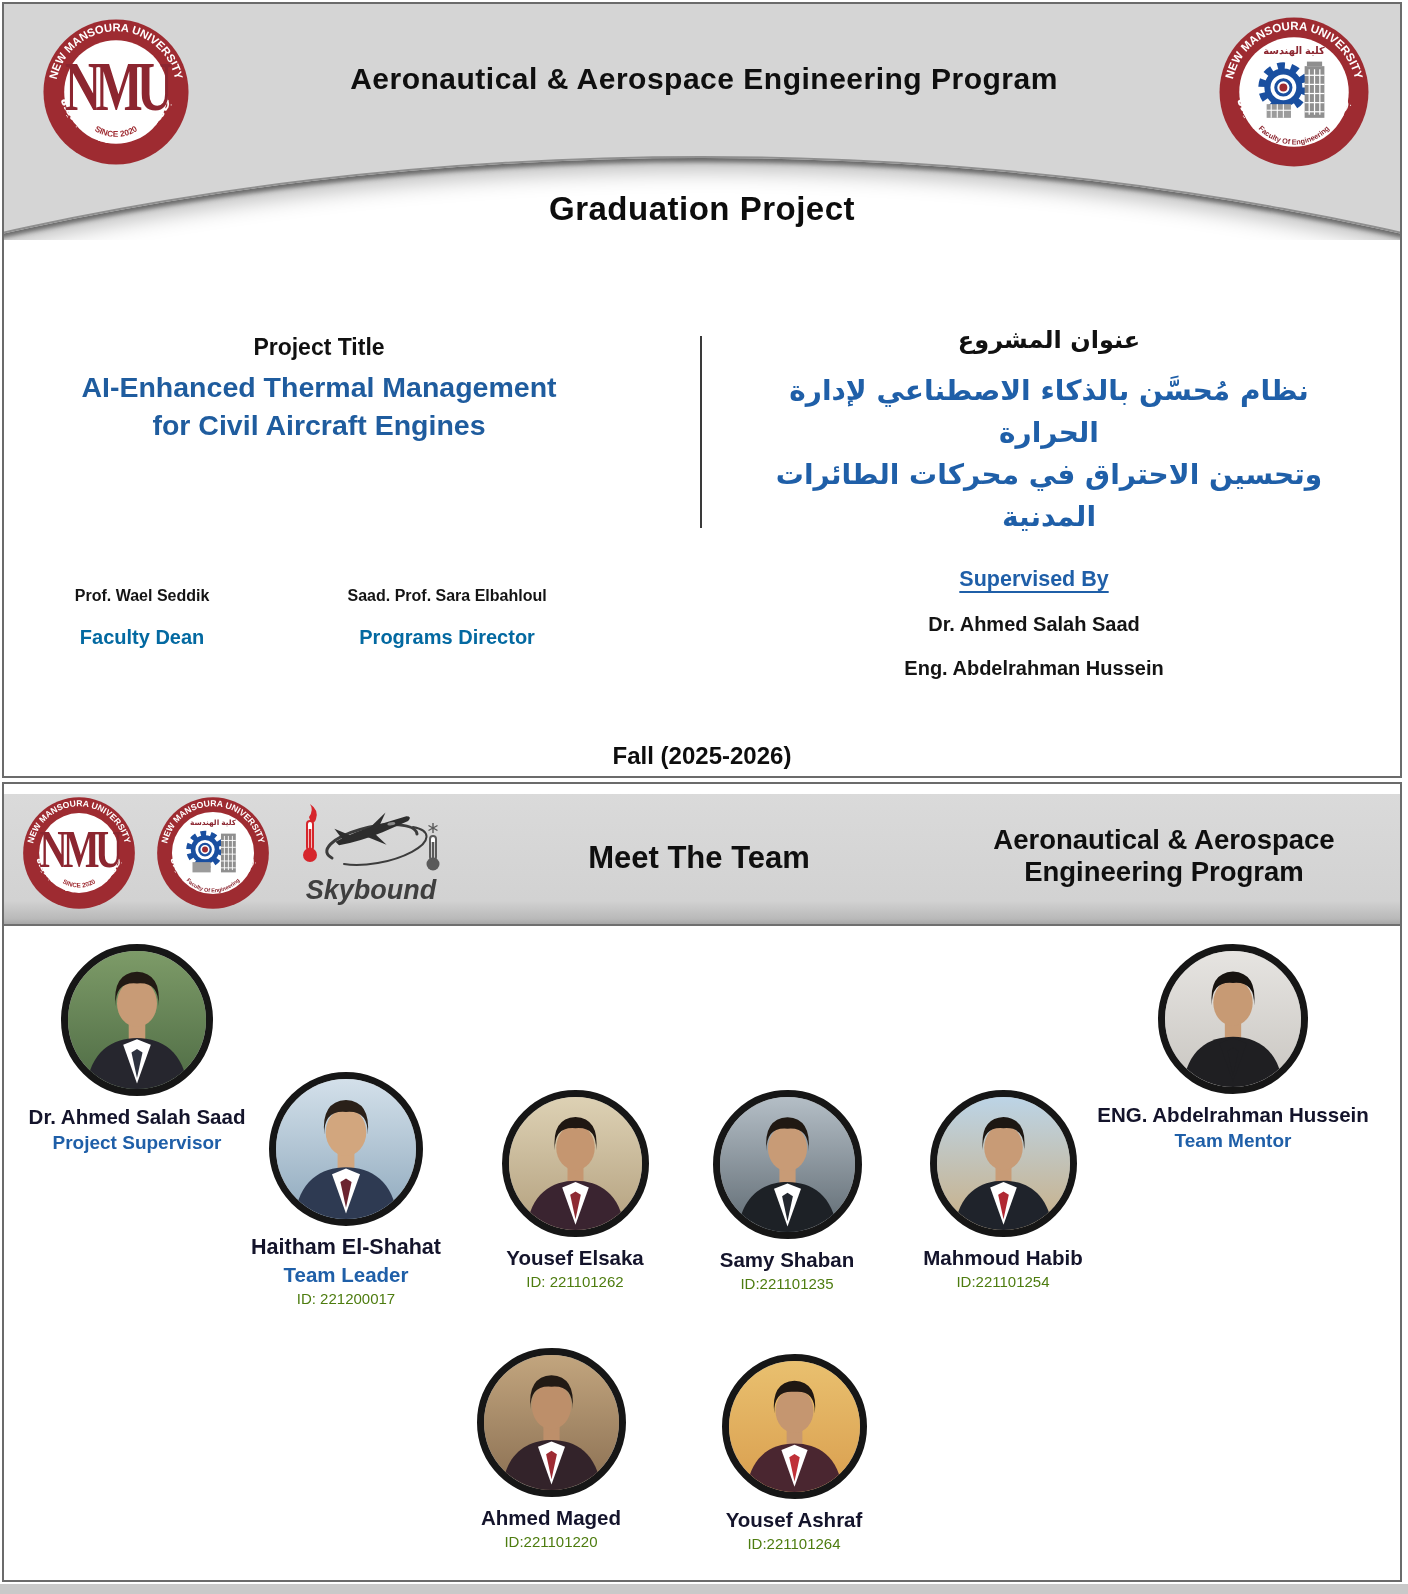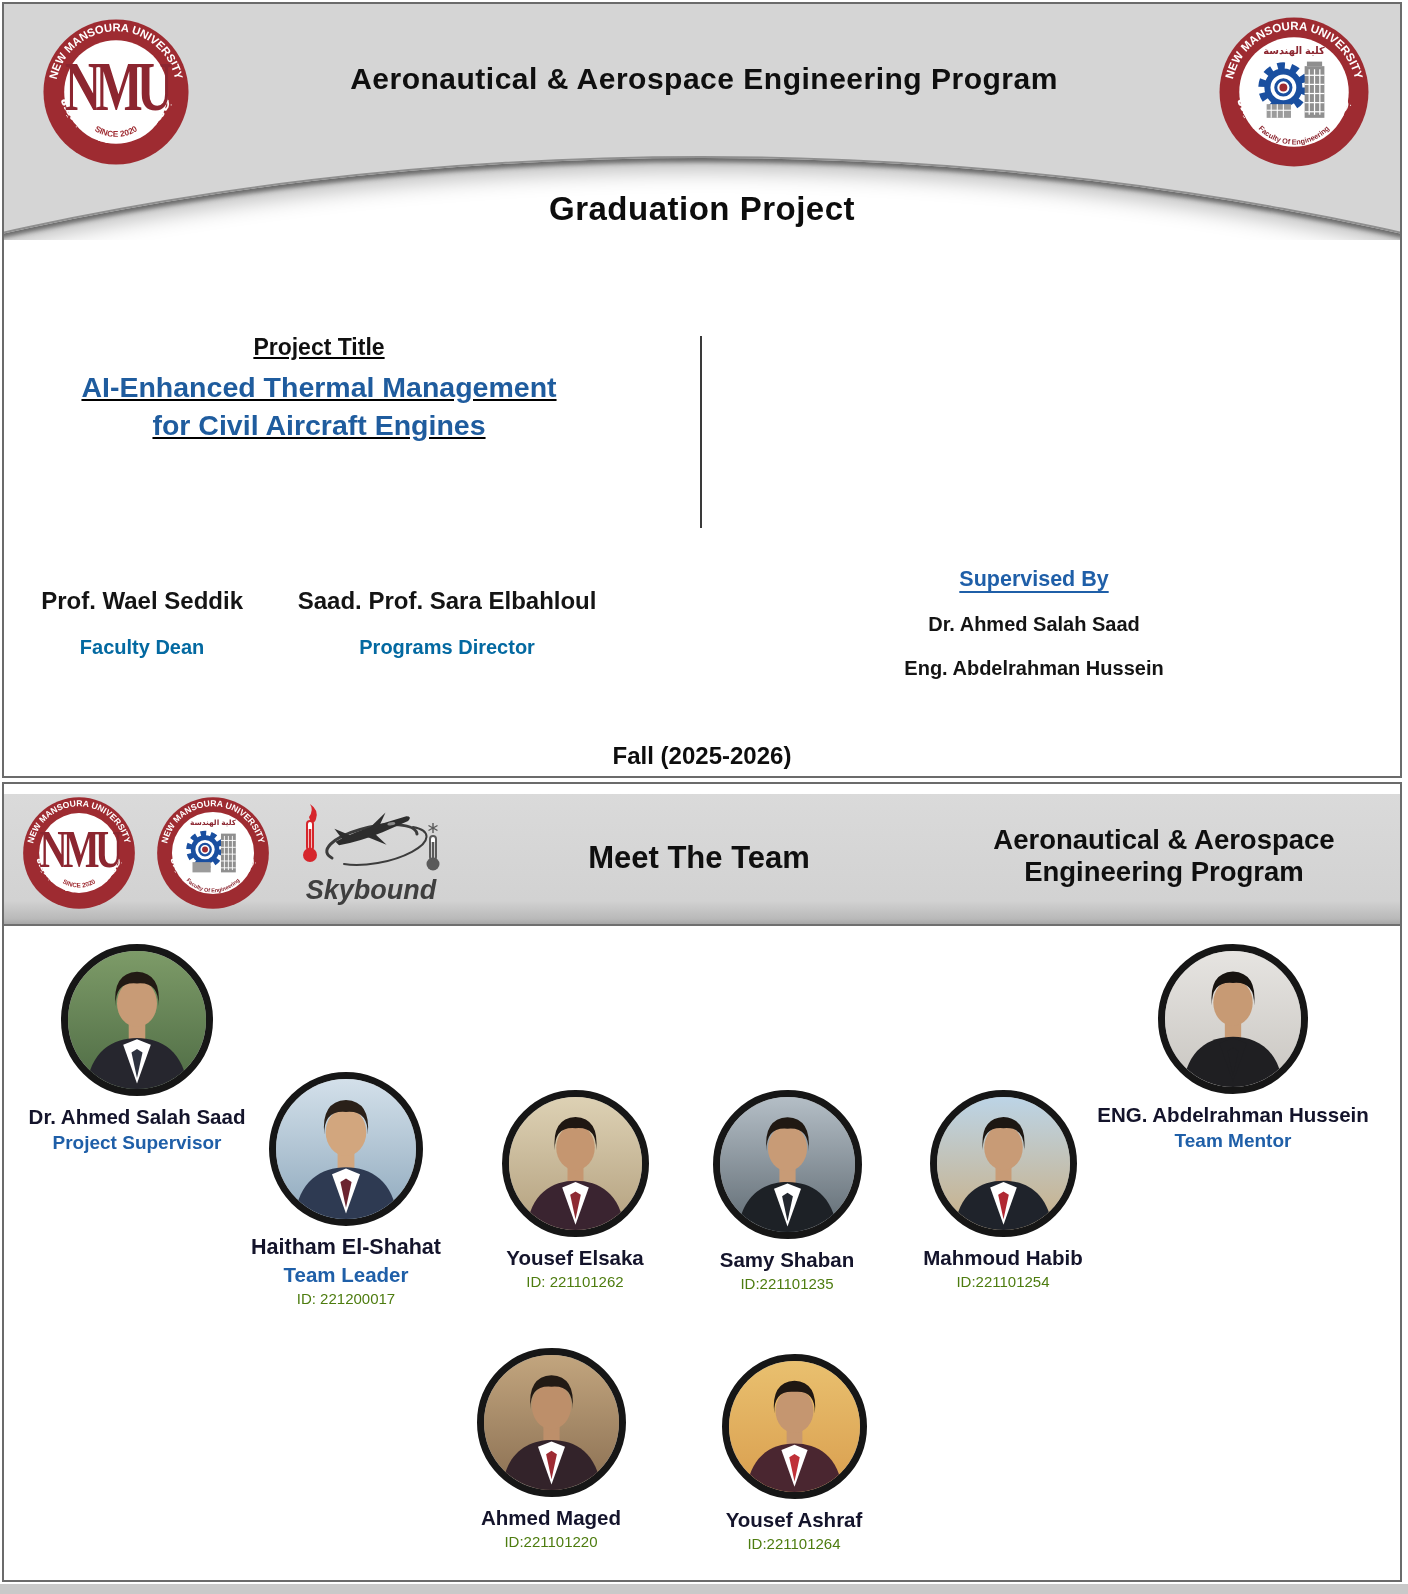--- a/index.html
+++ b/index.html
@@ -23,35 +23,35 @@
   }
   .program-title1{position:absolute;top:58px;left:200px;width:1000px;text-align:center;
     font-size:30px;font-weight:bold;color:#0f0f0f;letter-spacing:.5px;z-index:3;}
   .grad-title{position:absolute;top:186px;left:0;width:100%;text-align:center;
     font-size:33px;font-weight:bold;color:#0d0d0d;z-index:3;letter-spacing:.5px;}
   .logo-box{position:absolute;z-index:4;}
   #logo-u1{top:14px;left:38px;width:148px;height:148px;}
   #logo-f1{top:12px;right:30px;width:152px;height:152px;}
 
   
-  .col-left{position:absolute;top:330px;left:20px;width:590px;text-align:center;text-decoration:underline;}
+  .col-left{position:absolute;top:330px;left:20px;width:590px;text-align:center;}
   .col-right{position:absolute;top:322px;left:740px;width:610px;text-align:center;direction:rtl;}
   .pt-label{font-size:23px;font-weight:bold;color:#111;}
   .pt-label-ar{font-size:24px;font-weight:bold;color:#111;font-family:"DejaVu Sans",sans-serif;}
   .pt-title{margin-top:8px;font-size:28.5px;font-weight:bold;color:#1f5c9e;line-height:1.32;}
   .pt-title-ar{margin-top:16px;font-size:28px;font-weight:bold;color:#1f5fa8;line-height:1.5;font-family:"DejaVu Sans",sans-serif;}
   .v-divider{position:absolute;left:696px;top:332px;height:192px;width:2px;background:#3a3a3a;}
   .lead-block{position:absolute;top:563px;text-align:center;}
   #lead-left{left:10px;width:610px;}
   #lead-right{left:730px;width:600px;}
   .lead-heading{font-size:21.5px;font-weight:bold;color:#1f5fa8;text-decoration:underline;text-underline-offset:5px;}
   .lead-row{display:flex;margin-top:20px;}
   .lead-col1{width:42%;}
   .lead-col2{width:58%;}
-  .lead-name{font-size:24px;font-weight:bold;color:#141414;}
+  .lead-name{font-size:16px;font-weight:bold;color:#141414;}
   .lead-role{margin-top:21px;font-size:20px;font-weight:bold;color:#0369a1;}
   .sup-name{margin-top:21px;font-size:20px;font-weight:bold;color:#141414;}
   .term{position:absolute;top:738px;left:0;width:100%;text-align:center;font-size:24px;font-weight:bold;color:#0d0d0d;}
 
   
   .s2-header{position:absolute;top:10px;left:0;right:0;height:130px;
     background:linear-gradient(#dadada,#d2d2d2 82%,#b9b9b9 96%,#a7a7a7);
     border-bottom:2px solid #6f6f6f;}
   #logo-u2{top:12px;left:18px;width:114px;height:114px;}
   #logo-f2{top:12px;left:152px;width:114px;height:114px;}
@@ -140,20 +140,28 @@
   <div class="col-left">
     <div class="pt-label">Project Title</div>
     <div class="pt-title">
       <div>AI-Enhanced Thermal Management</div>
       <div>for Civil Aircraft Engines</div>
     </div>
   </div>
 
   <div class="v-divider"></div>
 
+  <div class="col-right">
+    <div class="pt-label-ar">عنوان   المشروع</div>
+    <div class="pt-title-ar">
+      <div>نظام مُحسَّن بالذكاء الاصطناعي لإدارة الحرارة</div>
+      <div>وتحسين الاحتراق في محركات الطائرات</div>
+      <div>المدنية</div>
+    </div>
+  </div>
 
   <div class="lead-block" id="lead-left">
     <div class="lead-row">
       <div class="lead-col1">
         <div class="lead-name">Prof. Wael Seddik</div>
         <div class="lead-role">Faculty Dean</div>
       </div>
       <div class="lead-col2">
         <div class="lead-name">Saad. Prof. Sara Elbahloul</div>
         <div class="lead-role">Programs Director</div>

